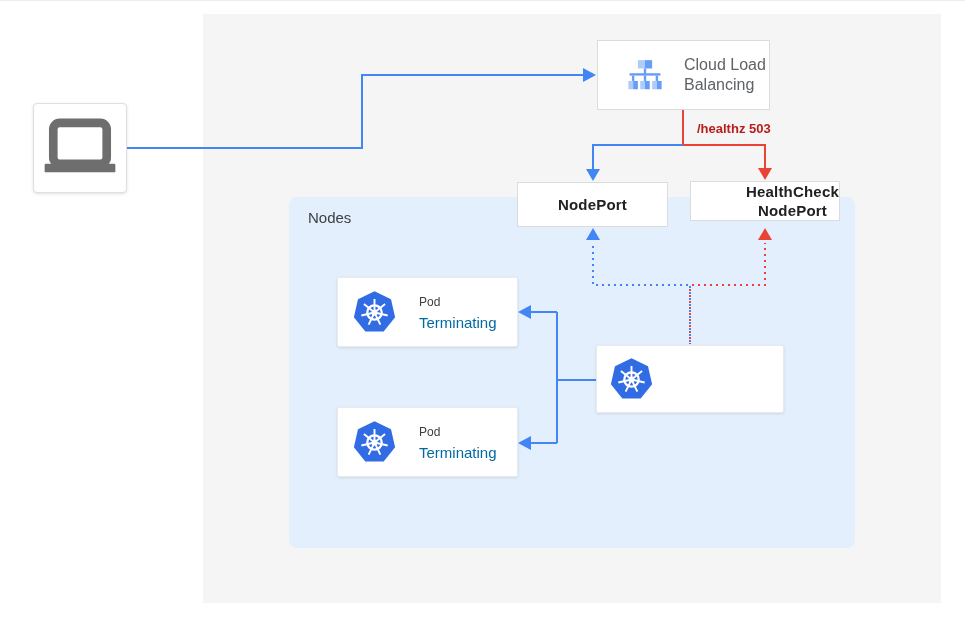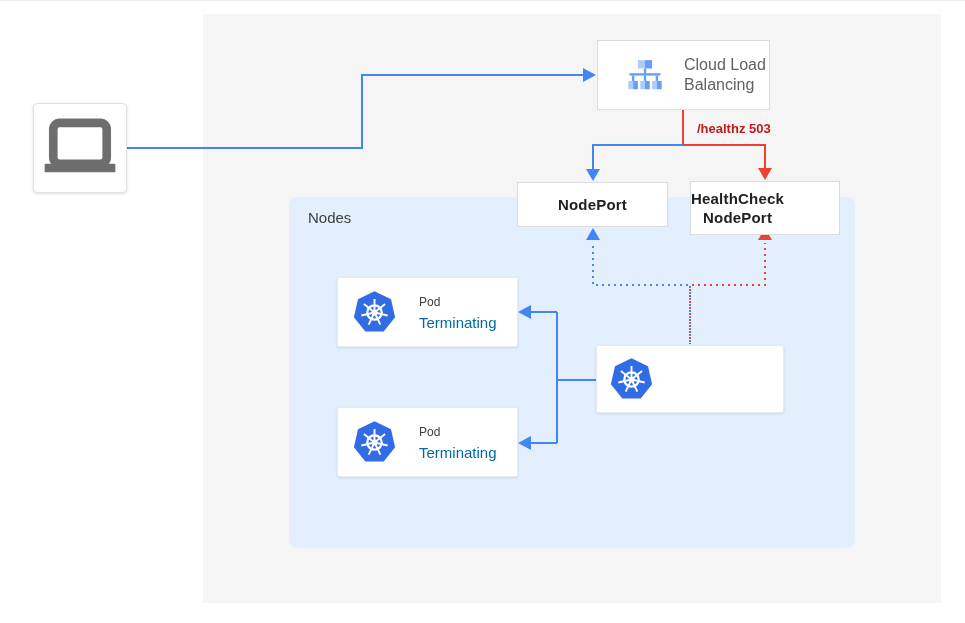--- a/index.html
+++ b/index.html
@@ -30,21 +30,21 @@
 
   .laptop-card{left:33px;top:103px;width:94px;height:90px;border:1px solid #e0e0e0;
     border-radius:4px;box-shadow:0 1px 3px rgba(0,0,0,0.12);justify-content:center;}
 
   .clb-card{left:597px;top:40px;width:173px;height:70px;padding-left:28px;gap:20px;}
   .clb-text{font-size:16px;line-height:20px;color:#5f6368;}
 
   .nodeport-card{left:517px;top:182px;width:151px;height:45px;justify-content:center;}
   .nodeport-card .bold-label{font-size:15px;font-weight:700;color:#202124;letter-spacing:.2px;}
 
-  .hc-card{left:690px;top:181px;width:150px;height:54px;justify-content:flex-start;text-align:center;}
+  .hc-card{left:690px;top:181px;width:150px;height:40px;justify-content:flex-end;text-align:center;}
   .hc-card .bold-label{font-size:15px;font-weight:700;color:#202124;line-height:19px;letter-spacing:.2px;}
 
   .pod-card{width:181px;height:70px;padding-left:14px;gap:22px;border-radius:2px;}
   .pod1{left:337px;top:277px;}
   .pod2{left:337px;top:407px;}
   .pod-title{font-size:12px;color:#3c4043;line-height:21px;}
   .pod-status{font-size:15px;color:#0369a1;line-height:20px;}
 
   .kp-card{left:596px;top:345px;width:188px;height:68px;padding-left:12px;gap:18px;border-radius:2px;}
   .kp-title{font-size:17px;color:#3c4043;line-height:22px;}

